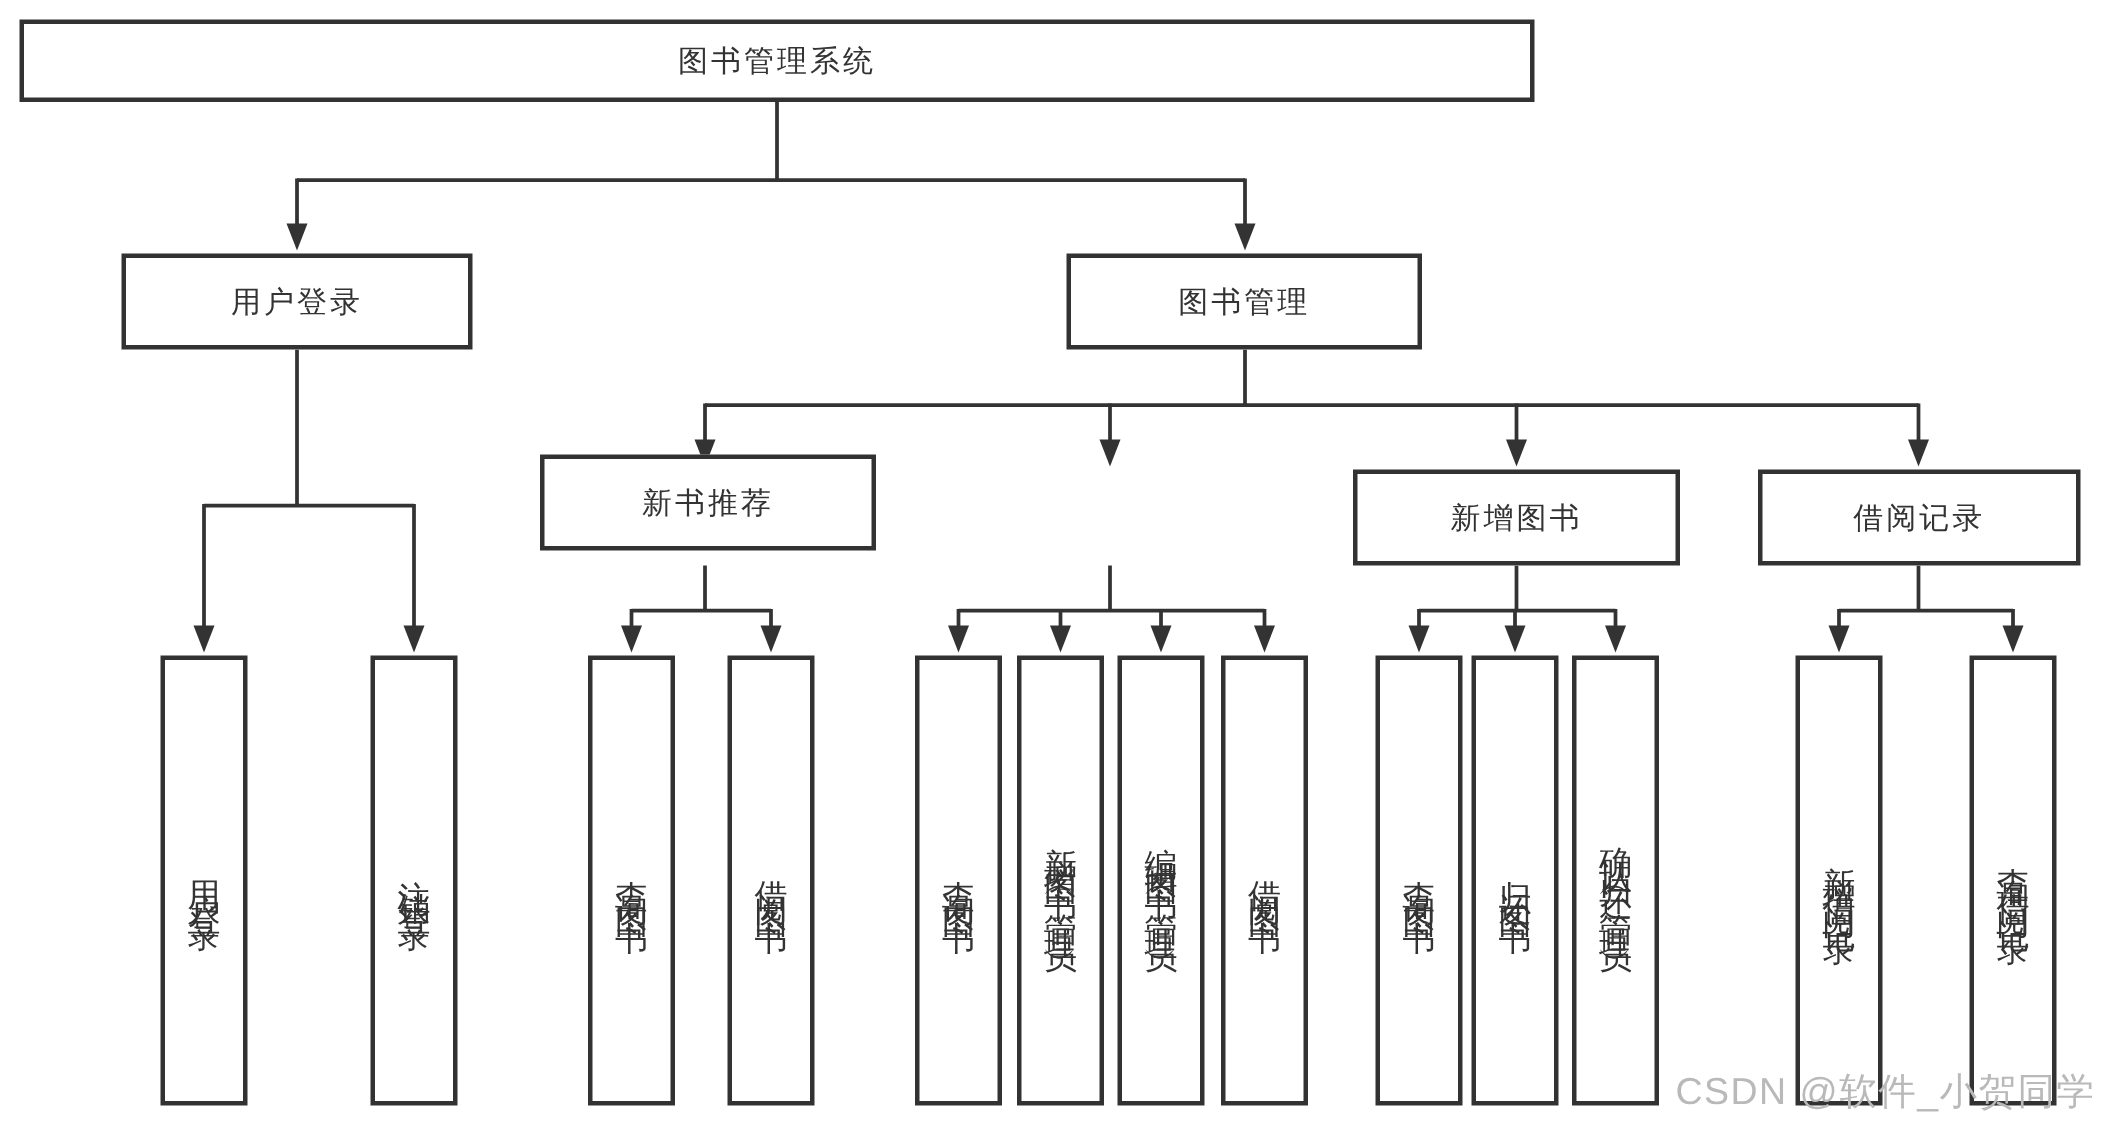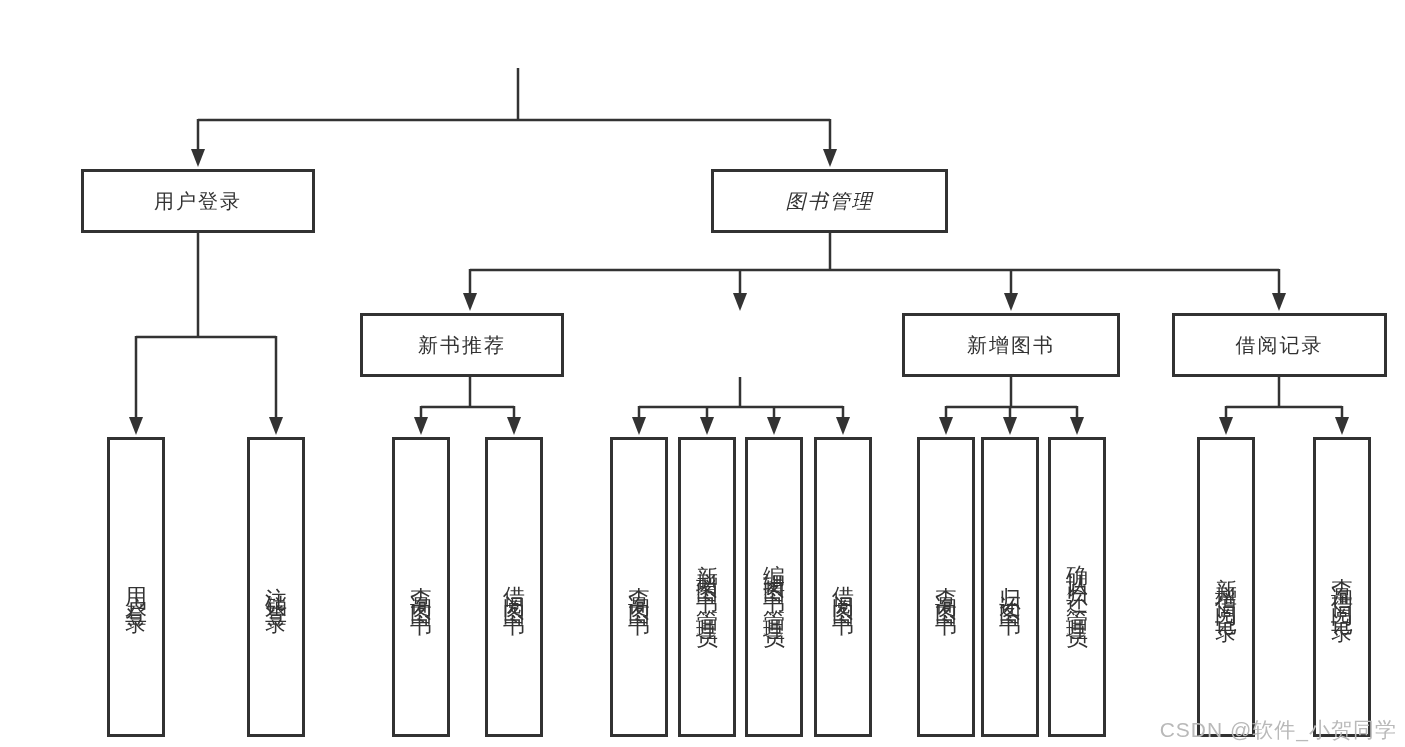--- a/index.html
+++ b/index.html
@@ -14,21 +14,21 @@
     position:absolute;box-sizing:border-box;border:3px solid #323232;background:#ffffff;
     display:flex;align-items:center;justify-content:center;
   }
   .hnode span{font-size:20px;letter-spacing:2px;white-space:nowrap;}
   .vnode{width:58px;height:300px;top:437px;}
   .vnode span{
     writing-mode:vertical-rl;font-size:22px;letter-spacing:9px;line-height:1;
     white-space:nowrap;
   }
   .watermark{
-    position:absolute;right:8px;bottom:3px;font-size:21px;color:#b9b9b9;
+    position:absolute;right:8px;bottom:3px;font-size:25px;color:#b9b9b9;
     letter-spacing:1px;z-index:5;white-space:nowrap;
   }
 </style>
 </head>
 <body>
 
 <div class="canvas">
 
   <svg class="connectors" viewBox="0 0 1405 747">
     <g>
@@ -92,29 +92,32 @@
     <g>
       <path d="M1279 377 V407"></path>
       <path d="M1226 407 H1342"></path>
       <path d="M1226 406 V418"></path>
       <path d="M1342 406 V418"></path>
       <path class="arrow" d="M1219 417 L1233 417 L1226 435 Z"></path>
       <path class="arrow" d="M1335 417 L1349 417 L1342 435 Z"></path>
     </g>
   </svg>
 
+  <div class="node hnode" style="left:13px;top:13px;width:1010px;height:55px;">
+    <span>图书管理系统</span>
+  </div>
 
   <div class="node hnode" style="left:81px;top:169px;width:234px;height:64px;">
     <span>用户登录</span>
   </div>
-  <div class="node hnode" style="left:711px;top:169px;width:237px;height:64px;font-style:italic;">
+  <div class="node hnode" style="left:711px;top:169px;width:237px;height:64px;">
     <span>图书管理</span>
   </div>
 
-  <div class="node hnode" style="left:360px;top:313px;width:204px;height:64px;">
+  <div class="node hnode" style="left:360px;top:303px;width:224px;height:64px;">
     <span>新书推荐</span>
   </div>
   <div class="node hnode" style="left:902px;top:313px;width:218px;height:64px;">
     <span>新增图书</span>
   </div>
   <div class="node hnode" style="left:1172px;top:313px;width:215px;height:64px;">
     <span>借阅记录</span>
   </div>
 
   <div class="node vnode" style="left:107px;">

